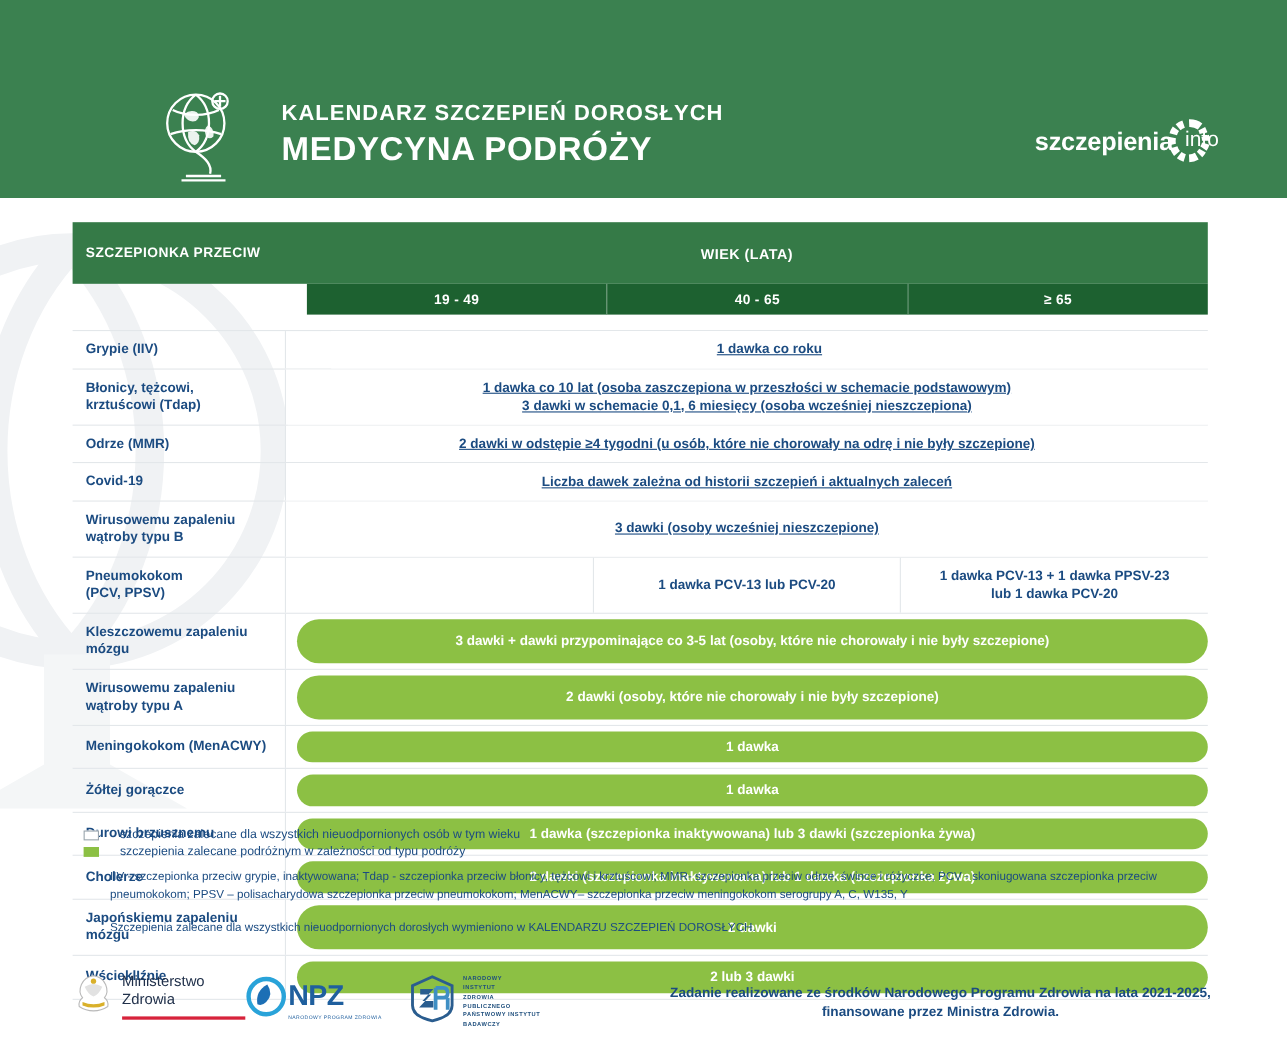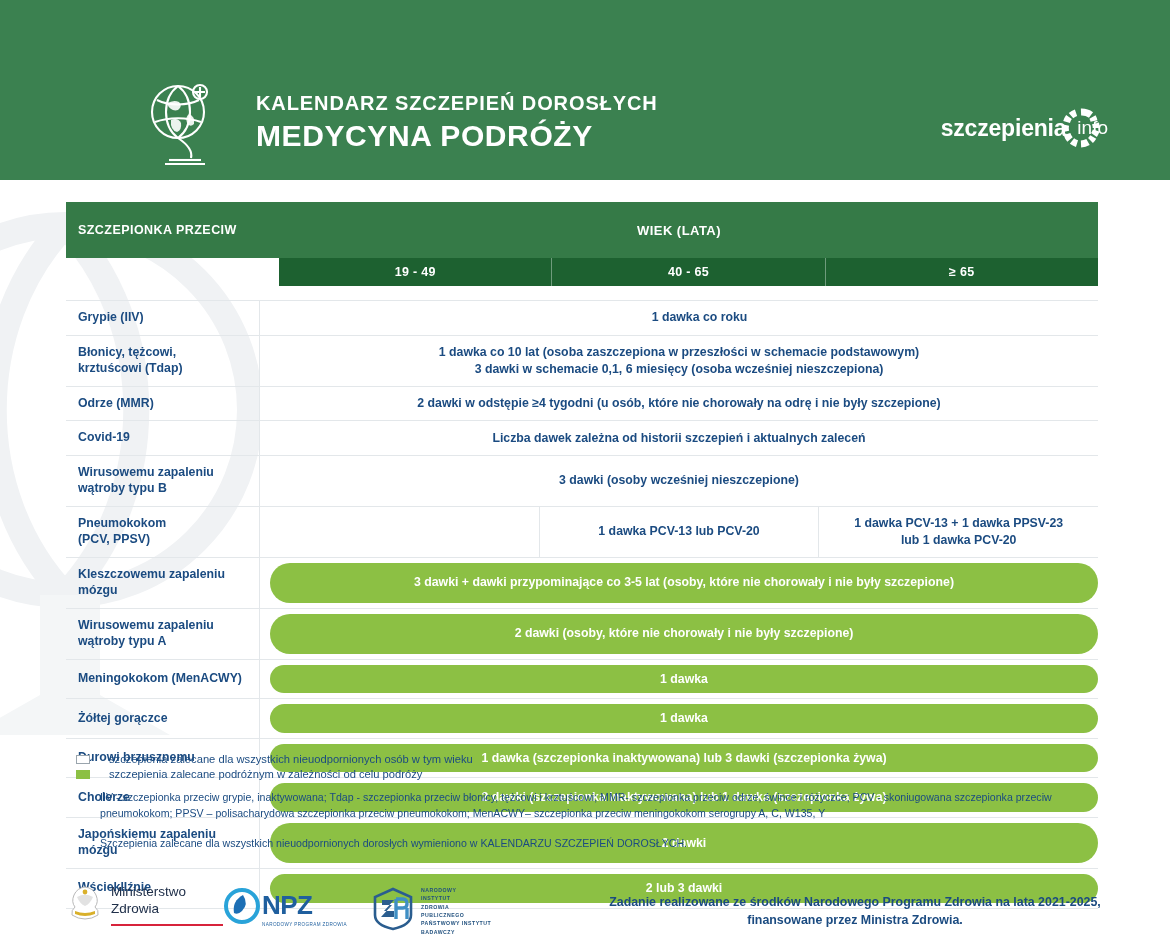--- a/index.html
+++ b/index.html
@@ -98,21 +98,21 @@
     padding:9px 10px 9px 12px;
     font-size:12.3px;font-weight:bold;line-height:1.28;color:#1b4b81;
     display:flex;align-items:center;
     border-right:1px solid #e3e7ea;
   }
   .cell-body{
     flex:1;display:flex;align-items:center;justify-content:center;
     text-align:center;font-size:12.3px;font-weight:bold;line-height:1.38;
     color:#1b4b81;padding:8px 6px;box-sizing:border-box;
   }
-  .cell-body.span-white{background:#ffffff;}
+  .cell-body.span-white{background:#ffffff;text-decoration:underline;}
 
   
   .cell-split{flex:1;display:flex;}
   .split-col{
     flex:1;display:flex;align-items:center;justify-content:center;
     text-align:center;font-size:12.3px;font-weight:bold;line-height:1.38;
     color:#1b4b81;padding:8px 6px;box-sizing:border-box;
     border-right:1px solid #e3e7ea;
   }
   .split-col:last-child{border-right:none;}
@@ -328,21 +328,21 @@
       </div>
   </div>
 
   <div class="legend">
     <div class="legend-row">
       <span class="sw sw-white"></span>
       <span class="legend-text">szczepienia zalecane dla wszystkich nieuodpornionych osób w tym wieku</span>
     </div>
     <div class="legend-row">
       <span class="sw sw-green"></span>
-      <span class="legend-text">szczepienia zalecane podróżnym w zależności od celu podróży</span>
+      <span class="legend-text">szczepienia zalecane podróżnym w zależności od typu podróży</span>
     </div>
   </div>
 
   <div class="notes">
     <div class="note">IIV - szczepionka przeciw grypie, inaktywowana; Tdap - szczepionka przeciw błonicy, tężcowi i krztuścowi; MMR- szczepionka przeciw odrze, śwince i różyczce; PCV - skoniugowana szczepionka przeciw pneumokokom; PPSV – polisacharydowa szczepionka przeciw pneumokokom; MenACWY– szczepionka przeciw meningokokom serogrupy A, C, W135, Y</div>
     <div class="note">Szczepienia zalecane dla wszystkich nieuodpornionych dorosłych wymieniono w KALENDARZU SZCZEPIEŃ DOROSŁYCH.</div>
   </div>
 
   <div class="footer">
 

